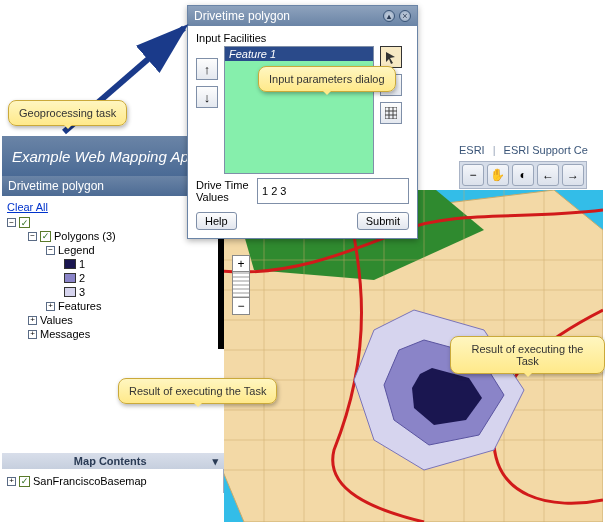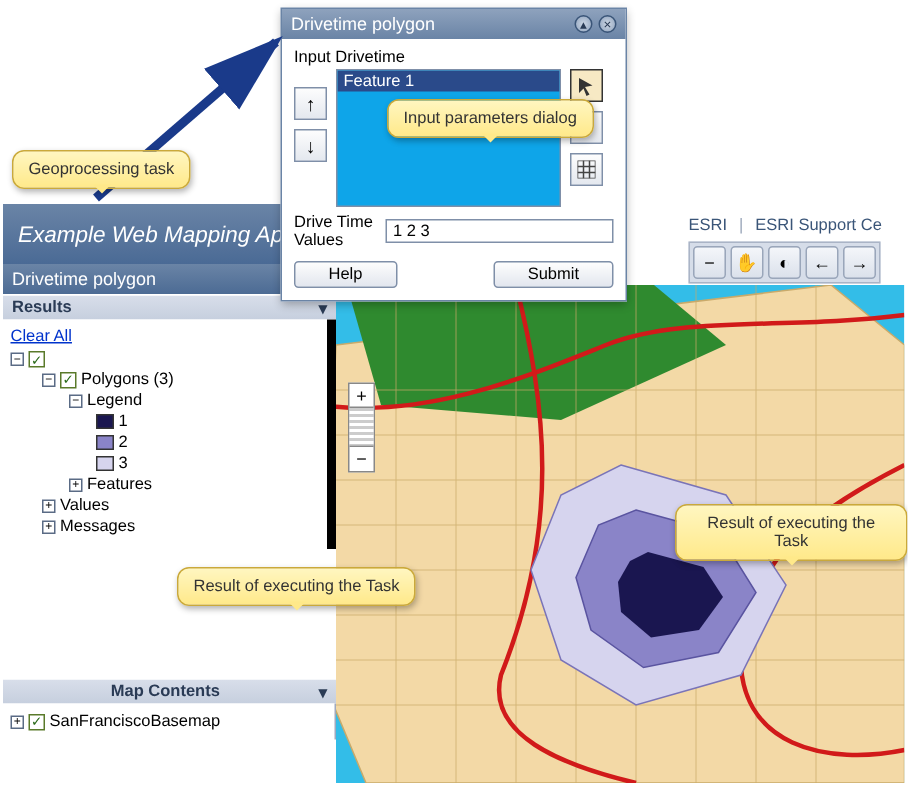--- a/index.html
+++ b/index.html
@@ -23,26 +23,26 @@
 
   .map-contents { position: absolute; left: 2px; top: 452px; width: 222px; text-align: center; }
   .mc-body { background:#fff; border-right:1px solid #a0aabf; padding: 5px; }
 
   
   .dialog { position: absolute; left: 187px; top: 5px; width: 231px; border: 1px solid #6a84a6; background: #fff; box-shadow: 0 2px 6px rgba(0,0,0,0.3); }
   .dialog-title { background: linear-gradient(#8ea2bd,#6a84a6); color: #fff; padding: 3px 6px; display:flex; align-items:center; justify-content:space-between; font-size: 12px; }
   .dlg-icons { display:flex; gap:4px; }
   .dlg-icon { width:12px; height:12px; border-radius:50%; border:1px solid #3a5578; background: radial-gradient(#cdd7e4,#8ea2bd); display:inline-flex; align-items:center; justify-content:center; font-size:9px; color:#2a3b55; cursor:pointer; }
   .dialog-body { padding: 6px 8px 8px 8px; }
-  .feature-list { width: 150px; height: 92px; background:#0ea5e9; border:1px solid #7f8fa8; overflow:auto; }
+  .feature-list { width: 150px; height: 128px; background:#86efac; border:1px solid #7f8fa8; overflow:auto;font-style:italic; }
   .feature-list .sel { background:#2a4a8a; color:#fff; padding:1px 4px; }
   .feat-entered { margin-top:4px; font-size:11px; }
   .dlg-row { display:flex; align-items:center; gap:6px; margin-top:4px; }
-  .txtinput { border:1px solid #7f8fa8; padding:1px 4px; font-size:11px; height:16px; }
-  .btn { border:1px solid #7f8fa8; border-radius:3px; background:linear-gradient(#fdfdfd,#e2e6ee); padding:2px 22px; font-size:11px; cursor:pointer; }
+  .txtinput { border:1px solid #7f8fa8; padding:1px 4px; font-size:11px; height:26px; }
+  .btn { border:1px solid #7f8fa8; border-radius:3px; background:linear-gradient(#fdfdfd,#e2e6ee); padding:2px 8px; font-size:11px; cursor:pointer; }
   .arrow-btn { width:22px; height:22px; border:1px solid #7f8fa8; background:linear-gradient(#fdfdfd,#e4e8ef); display:flex; align-items:center; justify-content:center; font-size:13px; cursor:pointer; }
   .tool-btn { width:22px; height:22px; border:1px solid #7f8fa8; background:linear-gradient(#fdfdfd,#e4e8ef); display:flex; align-items:center; justify-content:center; font-size:12px; cursor:pointer; }
   .tool-btn.active { border:1px solid #333; background:#f7e9c4; }
 
   .dlg-grid { display:flex; gap:6px; margin-top:2px; }
   .left-arrows { display:flex; flex-direction:column; gap:6px; }
   .right-tools { display:flex; flex-direction:column; gap:6px; }
 
   
   .top-links { position:absolute; left:459px; top:144px; display:flex; gap:8px; color:#3a5578; font-size:11px; }
@@ -68,24 +68,20 @@
 </style>
 </head>
 <body>
 
 <div class="app-header">
   <span>Example Web Mapping App</span>
 </div>
 
 <div class="sidebar">
   <div class="panel-bar">Drivetime polygon</div>
-  <div class="sub-bar">
-    <span>Results</span>
-    <span style="float:right;">▾</span>
-  </div>
   <div class="results-body">
     <div><span class="link">Clear All</span></div>
 
     <div class="tree-row" style="margin-top:3px;">
       <span class="box-icon">−</span>
       <span class="chk">✓</span>
     </div>
 
     <div class="tree-row">
         <span class="indent" style="width:18px;"></span>
@@ -203,21 +199,21 @@
 
 <div class="dialog">
   <div class="dialog-title">
     <span>Drivetime polygon</span>
     <span class="dlg-icons">
       <span class="dlg-icon">▴</span>
       <span class="dlg-icon">×</span>
     </span>
   </div>
   <div class="dialog-body">
-    <div>Input Drivetime</div>
+    <div>Input Facilities</div>
     <div class="dlg-grid">
       <div class="left-arrows">
         <div style="height:6px;"></div>
         <div class="arrow-btn">↑</div>
         <div class="arrow-btn">↓</div>
       </div>
       <div class="feature-list">
         <div class="sel">Feature 1</div>
       </div>
       <div class="right-tools">

